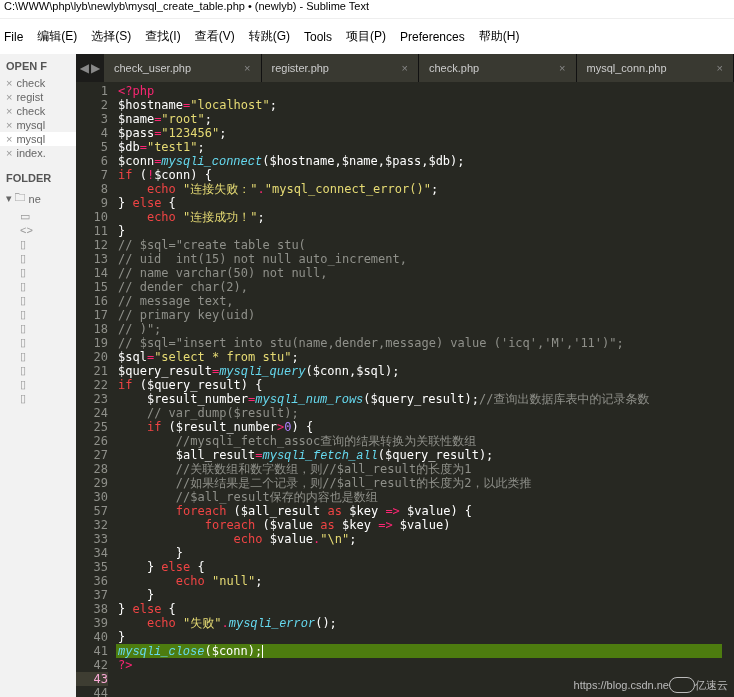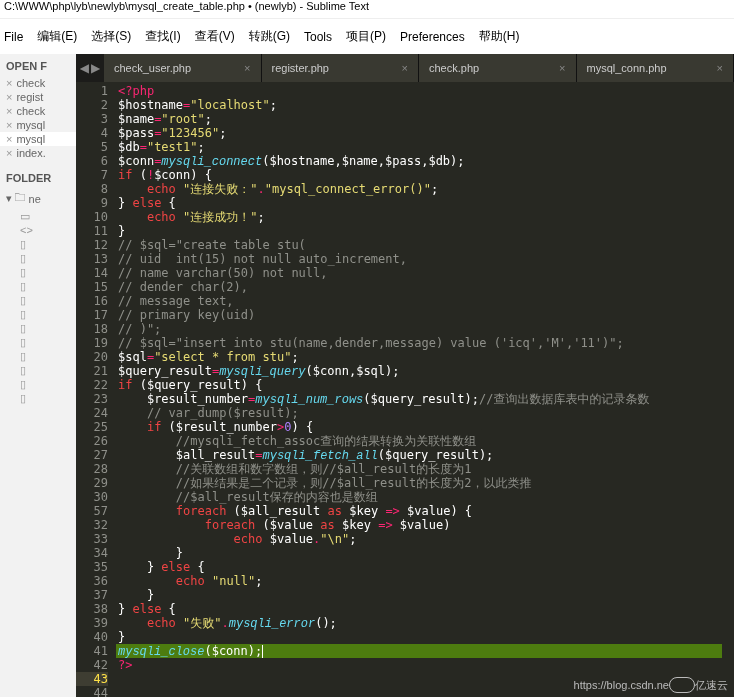--- a/index.html
+++ b/index.html
@@ -16,21 +16,21 @@
   .sb-folder { padding: 1px 2px 1px 6px; display: flex; align-items: center; gap: 3px; color: #666; }
   .sb-file { padding: 1px 2px 1px 20px; color: #999; }
   .editor-wrap { flex: 1; display: flex; flex-direction: column; background: #272822; }
   .tabbar { height: 28px; background: #1c1c1a; display: flex; align-items: stretch; }
   .tab-arrows { width: 28px; display: flex; align-items: center; justify-content: center; gap: 2px; color: #888; }
   .tab { flex: 1; max-width: 160px; display: flex; align-items: center; justify-content: space-between; padding: 0 10px; font-size: 11px; color: #ccc; border-right: 1px solid #111; background: #393931; cursor: pointer; }
   .tab .x { color: #888; }
   .editor { flex: 1; display: flex; font-family: Consolas, monospace; font-size: 12px; line-height: 14px; position: relative; }
   .gutter { width: 40px; text-align: right; color: #8f908a; padding: 2px 8px 2px 0; user-select: none; }
   .gutter .ln { height: 14px; }
-  .gutter .ln.hl { background: #3e3d32; color: #fde047; }
+  .gutter .ln.hl { background: #3e3d32; color: #f9a8d4; }
   .code { flex: 1; padding: 2px 0; position: relative; }
   .code .row { height: 14px; white-space: pre; padding-left: 2px; }
   .code .row.hl { background: #4d7c0f; }
   .c-tag { color: #f92672; }
   .c-kw { color: #ef4444; }
   .c-var { color: #fff; }
   .c-str { color: #e6db74; }
   .c-fn { color: #66d9ef; font-style: italic; font-family: Liberation Mono, monospace; }
   .c-num { color: #ae81ff; }
   .c-cmt { color: #8f908a; }

